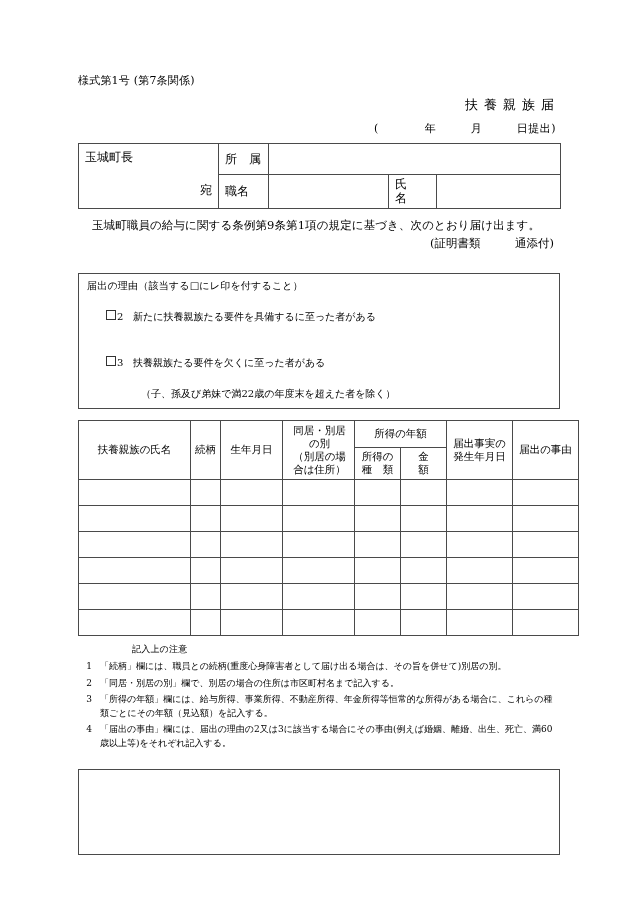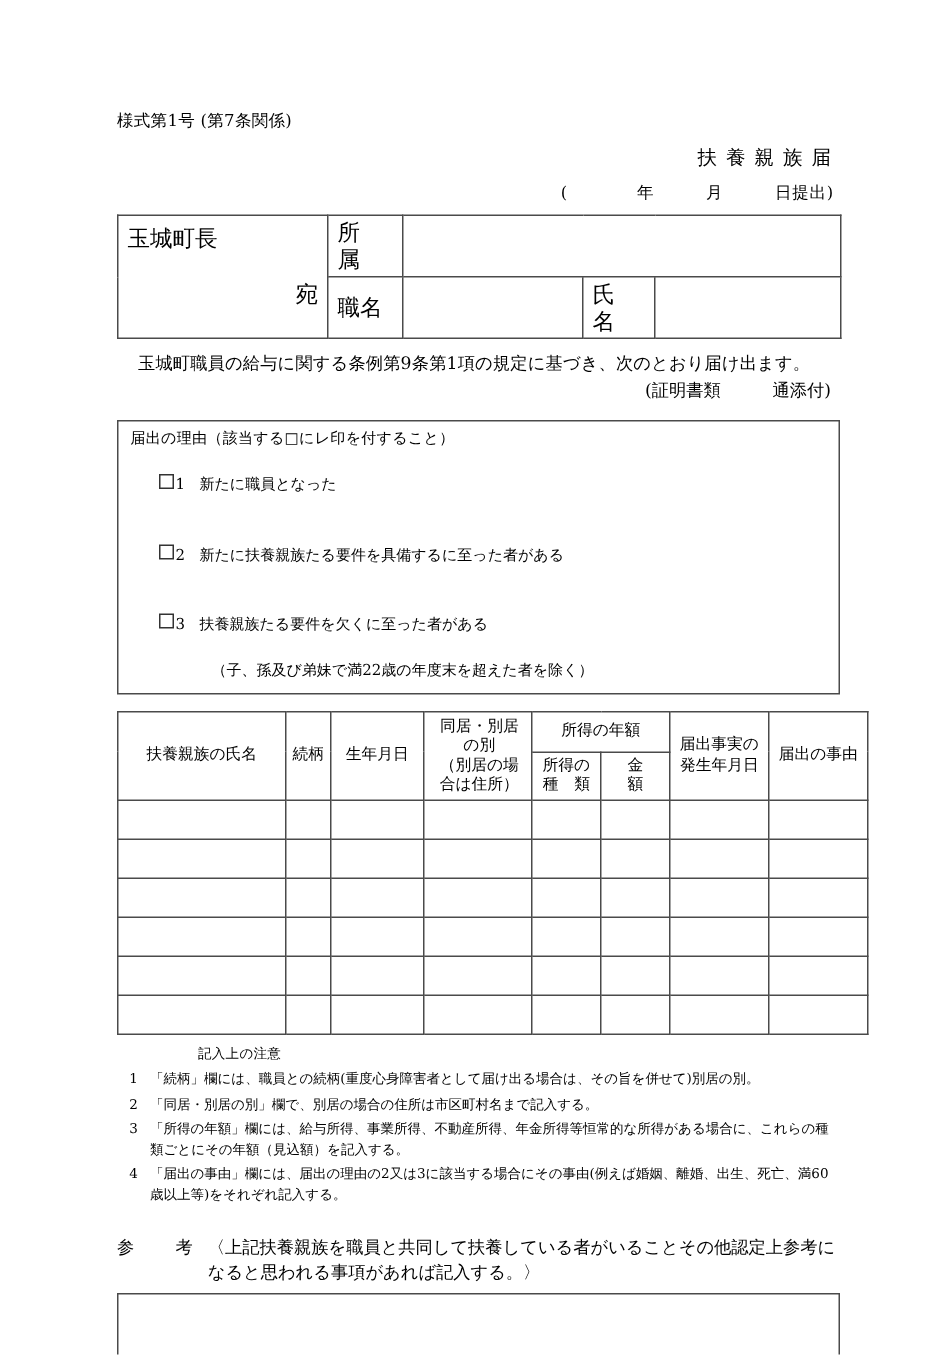--- a/index.html
+++ b/index.html
@@ -44,21 +44,21 @@
     letter-spacing: 0.5px;
     margin: 0 4px 7px 0;
     white-space: pre;
   }
 
   
   table.addressee {
     width: 100%;
     border-collapse: collapse;
     table-layout: fixed;
-    font-size: 15px;
+    font-size: 12px;
     border-radius: 21px;
   }
   table.addressee td {
     border: 1px solid #4a4a4a;
     height: 26px;
     padding: 2px 6px;
     vertical-align: middle;
     line-height: 1.2;
   }
   .cell-addressee {
@@ -76,21 +76,21 @@
   .statement {
     font-size: 11.5px;
     margin: 9px 0 3px 0;
     text-indent: 14px;
     letter-spacing: 0.1px;
     line-height: 1.3;
   }
   .attach-line {
     font-size: 11.5px;
     text-align: right;
-    margin: 0 6px 12px 0;
+    margin: 0 6px 22px 0;
     white-space: pre;
   }
 
   
   .reasons {
     border: 1px solid #4a4a4a;
     padding: 4px 8px 6px 8px;
     font-size: 10px;
     line-height: 1.55;
   }
@@ -219,23 +219,20 @@
       </tr>
     </tbody>
   </table>
 
   <div class="statement">玉城町職員の給与に関する条例第9条第1項の規定に基づき、次のとおり届け出ます。</div>
   <div class="attach-line">(証明書類　　　通添付)</div>
 
   <div class="reasons">
     <div class="r-title">届出の理由（該当する□にレ印を付すること）</div>
 
-    <div class="r-item">
-      <span class="chk"></span><span>1</span>&nbsp;&nbsp;&nbsp;<span>新たに職員となった</span>
-    </div>
 
     <div class="r-item">
       <span class="chk"></span><span>2</span>&nbsp;&nbsp;&nbsp;<span>新たに扶養親族たる要件を具備するに至った者がある</span>
     </div>
 
     <div class="r-item">
       <span class="chk"></span><span>3</span>&nbsp;&nbsp;&nbsp;<span>扶養親族たる要件を欠くに至った者がある</span>
     </div>
 
     <div class="r-sub">（子、孫及び弟妹で満22歳の年度末を超えた者を除く）</div>
@@ -360,20 +357,16 @@
       <div class="note-body">「所得の年額」欄には、給与所得、事業所得、不動産所得、年金所得等恒常的な所得がある場合に、これらの種類ごとにその年額（見込額）を記入する。</div>
     </div>
 
     <div class="note-row">
       <div class="note-num">4</div>
       <div class="note-body">「届出の事由」欄には、届出の理由の2又は3に該当する場合にその事由(例えば婚姻、離婚、出生、死亡、満60歳以上等)をそれぞれ記入する。</div>
     </div>
   </div>
 
   <div class="ref-block">
-    <div class="ref-row">
-      <div class="ref-label">参　考</div>
-      <div class="ref-text">〈上記扶養親族を職員と共同して扶養している者がいることその他認定上参考になると思われる事項があれば記入する。〉</div>
-    </div>
     <div class="ref-box"></div>
   </div>
 
 </div>
 
 </body></html>

